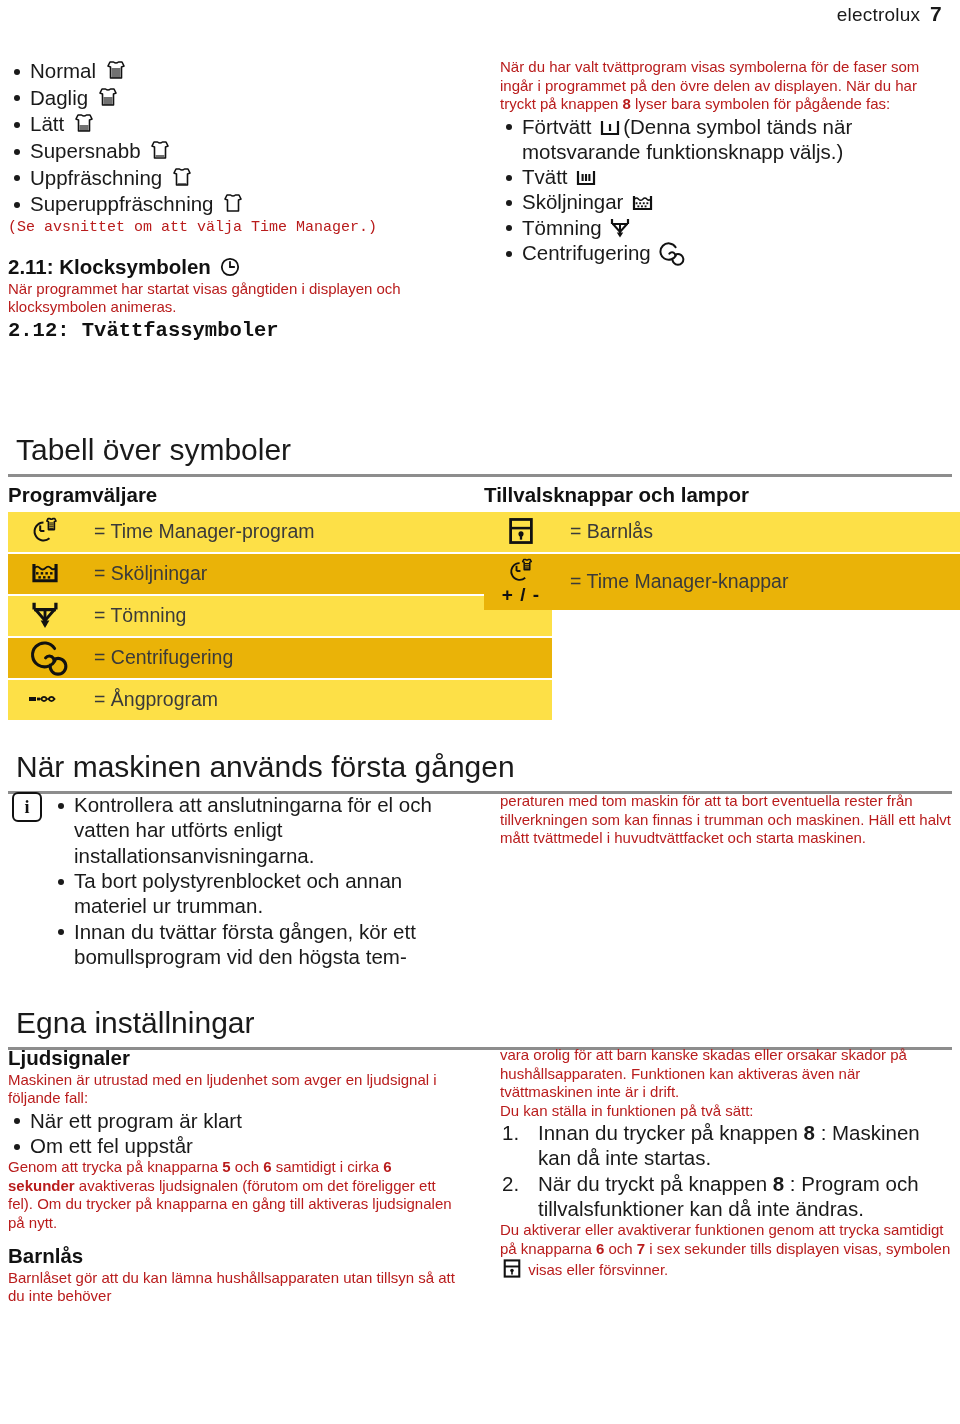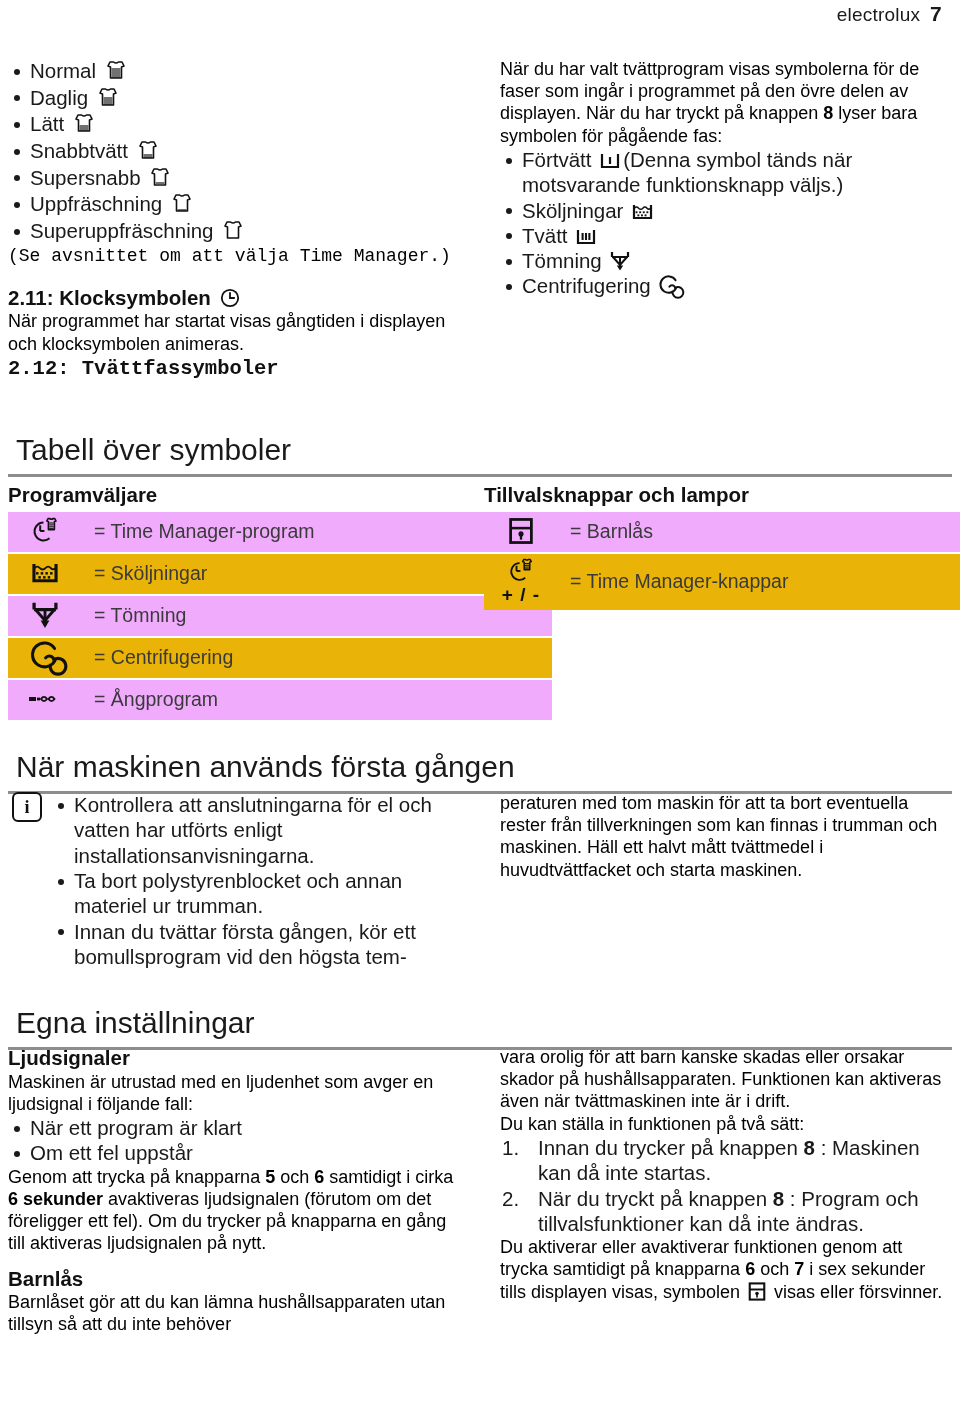--- a/index.html
+++ b/index.html
@@ -20,21 +20,21 @@
     display:flex;align-items:baseline;gap:10px;
   }
   .hdr .pg{font-weight:bold;font-size:21px;}
 
   
   .col{position:absolute;width:452px;}
   .colL{left:8px;}
   .colR{left:500px;}
 
   p,ul{margin:0;}
-  .txt{font-size:18px;line-height:1.235;color:#000000;}
+  .txt{font-size:15px;line-height:1.235;color:#b91c1c;}
   .txt b{font-weight:bold;}
 
   ul.bul{list-style:none;margin:0;padding:0;}
   ul.bul>li{
     position:relative;padding-left:22px;
     font-size:20.5px;line-height:1.235;color:#1a1a1a;
   }
   ul.bul>li::before{
     content:"";position:absolute;left:6px;top:.52em;
     width:6px;height:6px;border-radius:50%;background:#1a1a1a;
@@ -49,21 +49,21 @@
   
   .sect{font-size:30px;font-weight:normal;color:#1a1a1a;line-height:1.1;margin:8px;}
   .rule{height:3px;background:#8d8d8d;margin-top:4px;}
   .rule.thin{height:2.5px;}
 
   .sub{font-size:20.5px;font-weight:bold;color:#111;line-height:1.2;}
 
   
   .tbl{width:100%;border-collapse:collapse;table-layout:fixed;}
   .tbl td{padding:0;vertical-align:middle;}
-  .tbl tr.odd td{background:#f0abfc;}
+  .tbl tr.odd td{background:#fde047;}
   .tbl tr.even td{background:#eab308;}
   .tbl td.c1{width:74px;text-align:center;}
   .tbl td.c2{padding-left:12px;font-size:19.5px;color:#3a3a3a;}
   .rowh{height:40px;}
   .rowh2{height:56px;}
   .gap{height:2px;background:#fff;}
   .plusminus{font-size:19px;font-weight:bold;color:#111;letter-spacing:1px;margin-top:-2px;}
 
   .numlist{list-style:none;margin:0;padding:0;font-size:20.5px;line-height:1.235;color:#1a1a1a;}
   .numlist>li{position:relative;padding-left:38px;}
@@ -127,32 +127,20 @@
             <path d="M6 4 L9.5 4 Q12 6 14.5 4 L18 4 L20 8 L17.5 9 L17.5 20 L6.5 20 L6.5 9 L4 8 Z" fill="none" stroke="#111" stroke-width="1.6" stroke-linejoin="round"></path>
             <g stroke="#111" stroke-width="1.2">
               <line x1="7.6" y1="15" x2="16.4" y2="15"></line>
                 <line x1="7.6" y1="17" x2="16.4" y2="17"></line>
               <line x1="7.6" y1="19" x2="16.4" y2="19"></line>
             </g>
           </svg>
         </span>
       </li>
 
-      <li>
-        <span>Snabbtvätt</span>
-        <span class="inl ico">
-          <svg width="24" height="24" viewBox="0 0 24 24">
-            <path d="M6 4 L9.5 4 Q12 6 14.5 4 L18 4 L20 8 L17.5 9 L17.5 20 L6.5 20 L6.5 9 L4 8 Z" fill="none" stroke="#111" stroke-width="1.6" stroke-linejoin="round"></path>
-            <g stroke="#111" stroke-width="1.2">
-              <line x1="7.6" y1="17" x2="16.4" y2="17"></line>
-                <line x1="7.6" y1="19" x2="16.4" y2="19"></line>
-            </g>
-          </svg>
-        </span>
-      </li>
 
       <li>
         <span>Supersnabb</span>
         <span class="inl ico">
           <svg width="24" height="24" viewBox="0 0 24 24">
             <path d="M6 4 L9.5 4 Q12 6 14.5 4 L18 4 L20 8 L17.5 9 L17.5 20 L6.5 20 L6.5 9 L4 8 Z" fill="none" stroke="#111" stroke-width="1.6" stroke-linejoin="round"></path>
             <g stroke="#111" stroke-width="1.2">
               <line x1="7.6" y1="18" x2="16.4" y2="18"></line>
             </g>
           </svg>
@@ -206,47 +194,47 @@
 
     <ul class="bul" style="margin-top:0px;">
       <li>
         <span>Förtvätt</span>
         <span class="inl ico">
           <svg width="22" height="20" viewBox="0 0 22 20">
             <path d="M3 3 L3 16 L19 16 L19 3" fill="none" stroke="#111" stroke-width="2.2"></path>
             <line x1="11" y1="6" x2="11" y2="13" stroke="#111" stroke-width="2.2"></line>
           </svg>
         </span><span>(Denna symbol tänds när motsvarande funktionsknapp väljs.)</span>
+      </li>
+      <li>
+        <span>Tvätt</span>
+        <span class="inl ico">
+          <svg width="22" height="20" viewBox="0 0 22 20">
+            <path d="M3 3 L3 16 L19 16 L19 3" fill="none" stroke="#111" stroke-width="2.2"></path>
+            <line x1="7.6" y1="6" x2="7.6" y2="13" stroke="#111" stroke-width="2.1"></line>
+            <line x1="11" y1="6" x2="11" y2="13" stroke="#111" stroke-width="2.1"></line>
+            <line x1="14.4" y1="6" x2="14.4" y2="13" stroke="#111" stroke-width="2.1"></line>
+          </svg>
+        </span>
       </li>
       <li>
         <span>Sköljningar</span>
         <span class="inl ico">
           <svg width="23" height="20" viewBox="0 0 23 20">
             <path d="M3 3 L3 16 L20 16 L20 3" fill="none" stroke="#111" stroke-width="2.2"></path>
             <path d="M3.4 6.2 q2.1 -2.2 4.2 0 q2.1 2.2 4.2 0 q2.1 -2.2 4.2 0 q1.6 1.7 3.2 .3" fill="none" stroke="#111" stroke-width="1.5"></path>
             <g fill="#111">
               <rect x="4.6" y="9.3" width="1.9" height="1.9"></rect>
                 <rect x="8.2" y="9.3" width="1.9" height="1.9"></rect>
               <rect x="11.8" y="9.3" width="1.9" height="1.9"></rect>
                 <rect x="15.4" y="9.3" width="1.9" height="1.9"></rect>
               <rect x="6.4" y="12.4" width="1.9" height="1.9"></rect>
                 <rect x="10" y="12.4" width="1.9" height="1.9"></rect>
               <rect x="13.6" y="12.4" width="1.9" height="1.9"></rect>
             </g>
-          </svg>
-        </span>
-      </li>
-      <li>
-        <span>Tvätt</span>
-        <span class="inl ico">
-          <svg width="22" height="20" viewBox="0 0 22 20">
-            <path d="M3 3 L3 16 L19 16 L19 3" fill="none" stroke="#111" stroke-width="2.2"></path>
-            <line x1="7.6" y1="6" x2="7.6" y2="13" stroke="#111" stroke-width="2.1"></line>
-            <line x1="11" y1="6" x2="11" y2="13" stroke="#111" stroke-width="2.1"></line>
-            <line x1="14.4" y1="6" x2="14.4" y2="13" stroke="#111" stroke-width="2.1"></line>
           </svg>
         </span>
       </li>
       <li>
         <span>Tömning</span>
         <span class="inl ico">
           <svg width="22" height="22" viewBox="0 0 22 22">
             <path d="M3 2 L3 7 M3 7 L19 7 M19 2 L19 7" fill="none" stroke="#111" stroke-width="2.2"></path>
             <path d="M4 7 L11 15 L18 7" fill="none" stroke="#111" stroke-width="2"></path>
             <line x1="11" y1="8" x2="11" y2="19" stroke="#111" stroke-width="2"></line>

